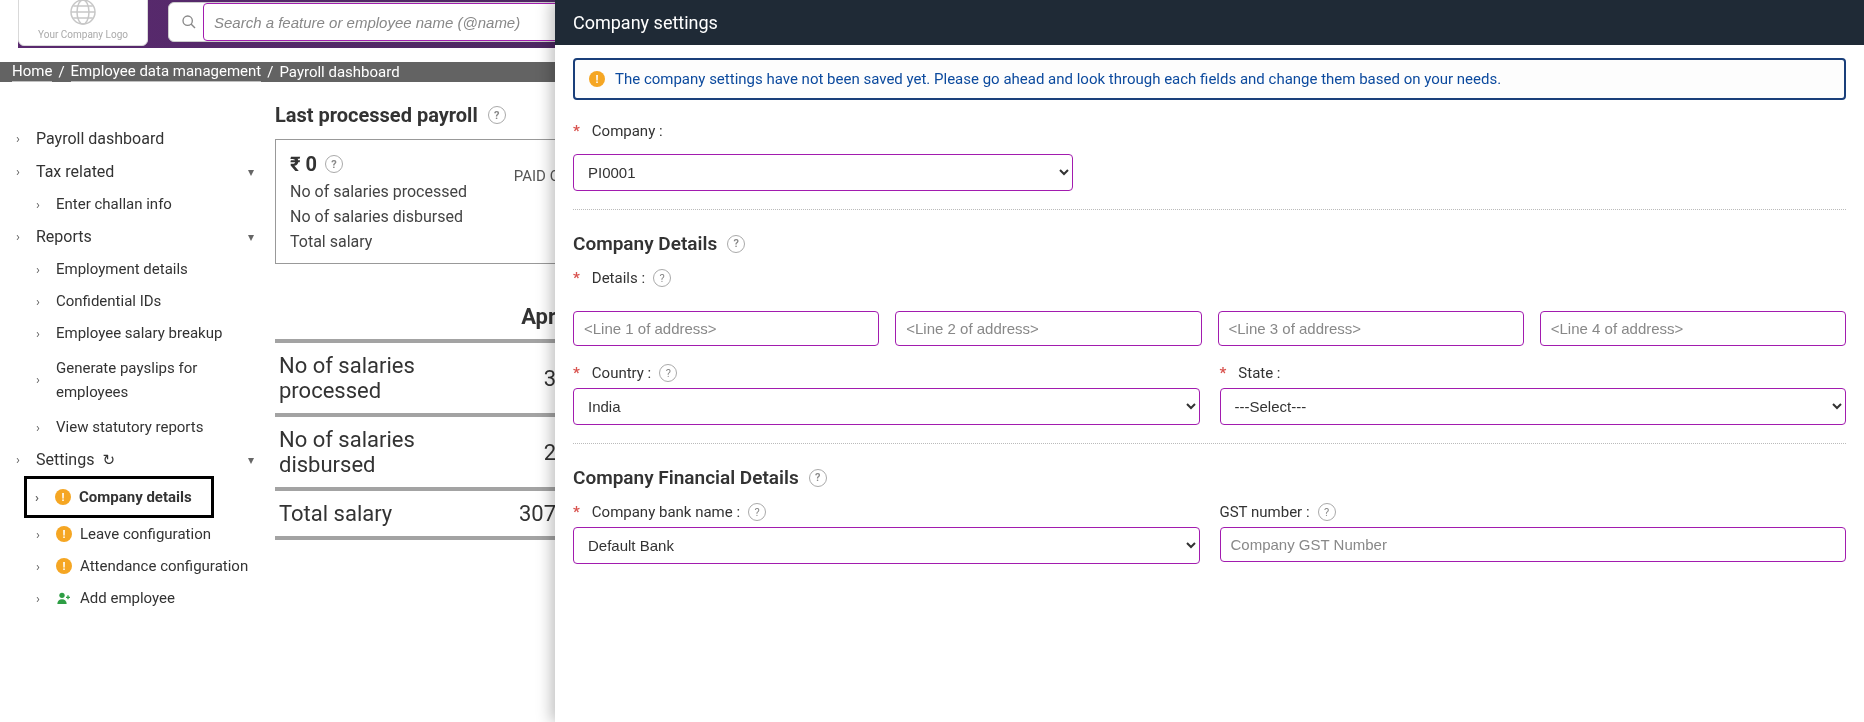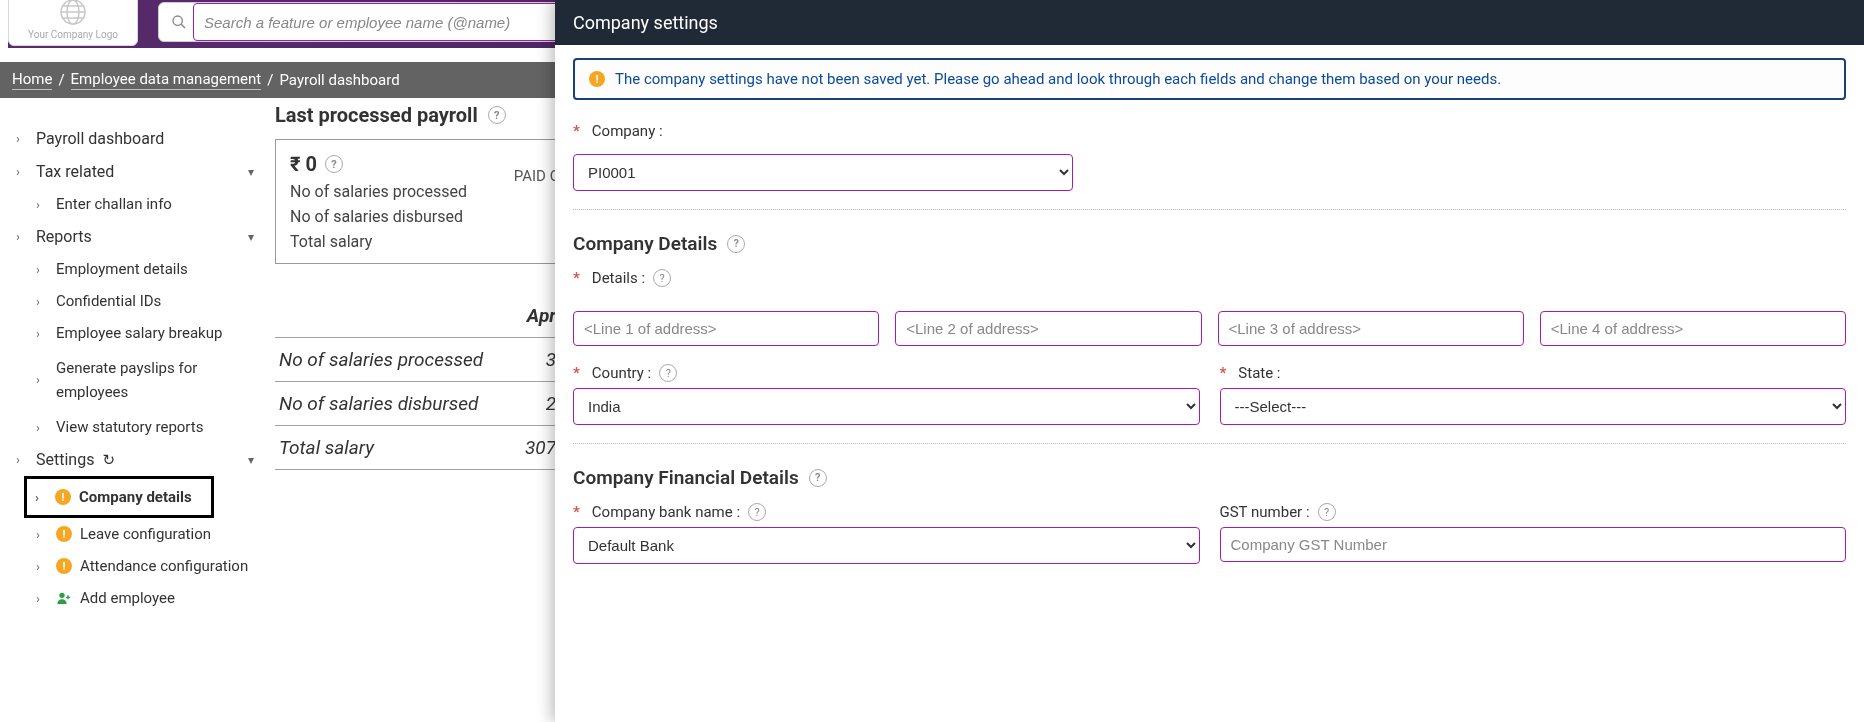--- a/index.html
+++ b/index.html
@@ -1,28 +1,28 @@
 <!DOCTYPE html>
 <html><head>
 <meta charset="utf-8">
 <style>
   * { box-sizing: border-box; margin: 0; padding: 0; }
   body { font-family: -apple-system, "Segoe UI", Roboto, sans-serif; font-size: 14px; color: #333; background: #fff; width: 1864px; height: 722px; overflow: hidden; position: relative; }
 
   
-  .topbar { width: 604px; height: 48px; position: absolute; top: 0; left: 8px; background: linear-gradient(90deg,#5a2a6f,#4b2760); }
+  .topbar { width: 604px; height: 48px; position: absolute; top: 0; left: 18px; background: linear-gradient(90deg,#5a2a6f,#4b2760); }
   .logo-box { position: absolute; left: 0; top: -10px; width: 130px; height: 56px; background: #fff; border: 1px solid #d9d9d9; border-radius: 6px; display:flex; flex-direction:column; align-items:center; justify-content:center; gap:2px; }
   .logo-box svg { width: 34px; height: 30px; }
   .logo-txt { font-size: 10px; color: #aaa; }
   .search-wrap { position: absolute; top: 2px; left: 150px; right: 8px; height: 40px; background: #fff; border: 1px solid #ccc; border-radius: 6px; display:flex; align-items:center; gap:6px; padding: 0 12px; }
   .search-wrap svg { width: 16px; height: 16px; flex: 0 0 auto; }
   .search-wrap input { border: none; outline: none; height: 100%; flex: 1 1 auto; font-size: 15px; font-style: italic; color: #555; }
 
   
-  .crumb-bar { position: absolute; top: 62px; left: 0; width: 555px; height: 36px; background: rgba(60,60,60,.80); color: #fff; display:flex; align-items:center; gap: 6px; padding: 0 12px; font-size: 15px; }
+  .crumb-bar { position: absolute; top: 62px; left: 0; width: 555px; height: 20px; background: rgba(60,60,60,.80); color: #fff; display:flex; align-items:center; gap: 6px; padding: 0 12px; font-size: 15px; }
   .crumb-bar a { color: #fff; text-decoration: none; border-bottom: 1px solid rgba(255,255,255,.6); padding-bottom: 1px; }
 
   
   .sidebar { position: absolute; top: 110px; left: 0; width: 270px; padding: 12px 6px; }
   .nav-l1, .nav-l2 { display:flex; align-items:center; gap: 8px; padding: 7px 10px; color:#333; font-size: 16px; }
   .nav-l1 .chev, .nav-l2 .chev { font-size: 13px; color:#666; width:12px; }
   .nav-l2 { padding-left: 30px; font-size: 15px; color:#333; }
   .nav-l1 .caret { margin-left:auto; font-size:12px; color:#666; }
   .refresh-icn { font-size: 15px; }
   .nav-l2 .warn { display:inline-flex; width:16px; height:16px; border-radius:50%; background:#f5a623; color:#fff; align-items:center; justify-content:center; font-size:11px; font-weight:bold; }
@@ -33,21 +33,21 @@
   
   .center { position:absolute; top:103px; left:275px; width:285px; }
   .center h3 { font-size:20px; font-weight:700; color:#333; margin-bottom:12px; display:flex; align-items:center; gap:10px; }
   .help { display:inline-flex; width:18px; height:18px; border:1px solid #aaa; border-radius:50%; align-items:center; justify-content:center; font-size:11px; color:#888; }
   .card { border:1px solid #999; padding:12px 14px; }
   .card .big { font-weight:700; font-size:20px; display:flex; align-items:center; gap:8px; }
   .card p { font-size:16px; color:#444; margin-top:6px; }
   .paid-lbl { position:absolute; top:64px; right:0; font-size:15px; color:#555; }
 
   .tbl { margin-top:30px; width:100%; border-collapse:collapse; }
-  .tbl th, .tbl td { text-align:left; padding:10px 4px; border-bottom:1px solid #a3a3a3; font-size:19px;font-style:italic; }
+  .tbl th, .tbl td { text-align:left; padding:10px 4px; border-bottom:4px solid #a3a3a3; font-size:22px; }
   .tbl th { font-weight:700; text-align:right; }
   .tbl td.right { text-align:right; }
 
   
   .panel { position:absolute; top:0; left:555px; right:0; bottom:0; background:#fff; box-shadow:-4px 0 14px rgba(0,0,0,.25); overflow:hidden; }
   .panel-title { background:#1f2a36; color:#fff; padding:12px 18px; font-size:18px; }
   .panel-body { position:absolute; top:44px; left:0; right:0; bottom:0; overflow:auto; padding: 14px 18px 30px 18px; }
   .alert { border:2px solid #1a3f7a; border-radius:4px; background:#fdfdfd; padding:10px 14px; display:flex; align-items:center; gap:10px; color:#0c4a9e; font-size:15px; }
   .alert .ic { display:inline-flex; width:16px; height:16px; border-radius:50%; background:#f5a623; color:#fff; align-items:center; justify-content:center; font-size:11px; font-weight:bold; }
 

